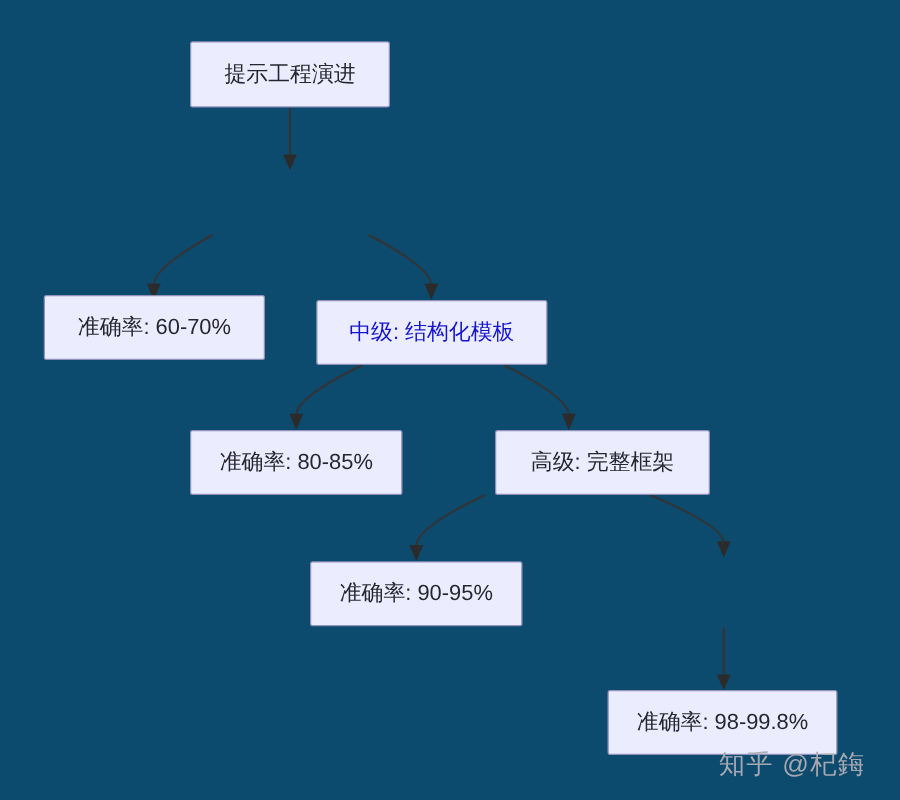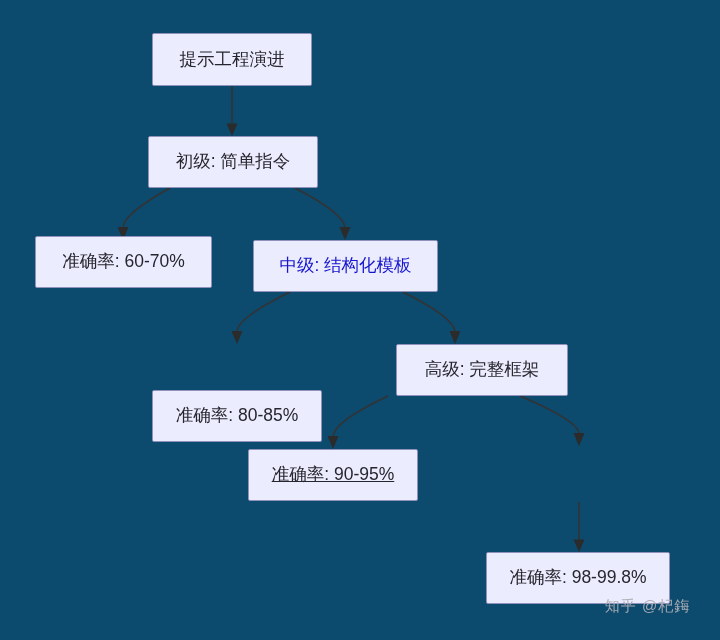--- a/index.html
+++ b/index.html
@@ -44,26 +44,25 @@
   .node.highlight-green {
     background: #90EE90;
     border: 3px solid #1f1f1f;
     color: #111111;
   }
   .watermark {
     position: absolute;
     left: 575px;
     top: 597px;
     width: 145px;
-    font-size: 15px;
+    font-size: 21px;
     color: rgba(173, 173, 180, 0.95);
     letter-spacing: 1px;
     white-space: nowrap;
     z-index: 5;
-    text-align: center;
   }
   .edge {
     stroke: #333333;
     stroke-width: 1.6;
     fill: none;
   }
   .arrowhead {
     fill: #2b2b2b;
     stroke: none;
   }
@@ -95,30 +94,29 @@
 
     <path class="edge" d="M520,396 Q579,421 579,434"></path>
     <polygon class="arrowhead" points="573.5,433 584.5,433 579,446"></polygon>
 
     <path class="edge" d="M579,502 L579,540"></path>
     <polygon class="arrowhead" points="573.5,539.5 584.5,539.5 579,552"></polygon>
   </svg>
 
   <div class="node" style="left:152px; top:33px; width:160px; height:53px;">提示工程演进</div>
 
-  <div class="node" style="left:148px; top:136px; width:170px; height:52px;">初级: 简单指令</div>
 
   <div class="node" style="left:35px; top:236px; width:177px; height:52px;">准确率: 60-70%</div>
 
   <div class="node blue-text" style="left:253px; top:240px; width:185px; height:52px;">中级: 结构化模板</div>
 
-  <div class="node" style="left:152px; top:344px; width:170px; height:52px;margin-top:46px;">准确率: 80-85%</div>
+  <div class="node" style="left:152px; top:344px; width:170px; height:52px;">准确率: 80-85%</div>
 
   <div class="node" style="left:369px; top:344px; width:172px; height:52px;margin-left:27px;">高级: 完整框架</div>
 
-  <div class="node" style="left:248px; top:449px; width:170px; height:52px;text-decoration:underline;">准确率: 90-95%</div>
+  <div class="node" style="left:248px; top:449px; width:170px; height:52px;">准确率: 90-95%</div>
 
 
   <div class="node" style="left:486px; top:552px; width:184px; height:52px;">准确率: 98-99.8%</div>
 
   <div class="watermark">知乎 @杞鋂</div>
 
 </div>
 
 </body></html>

